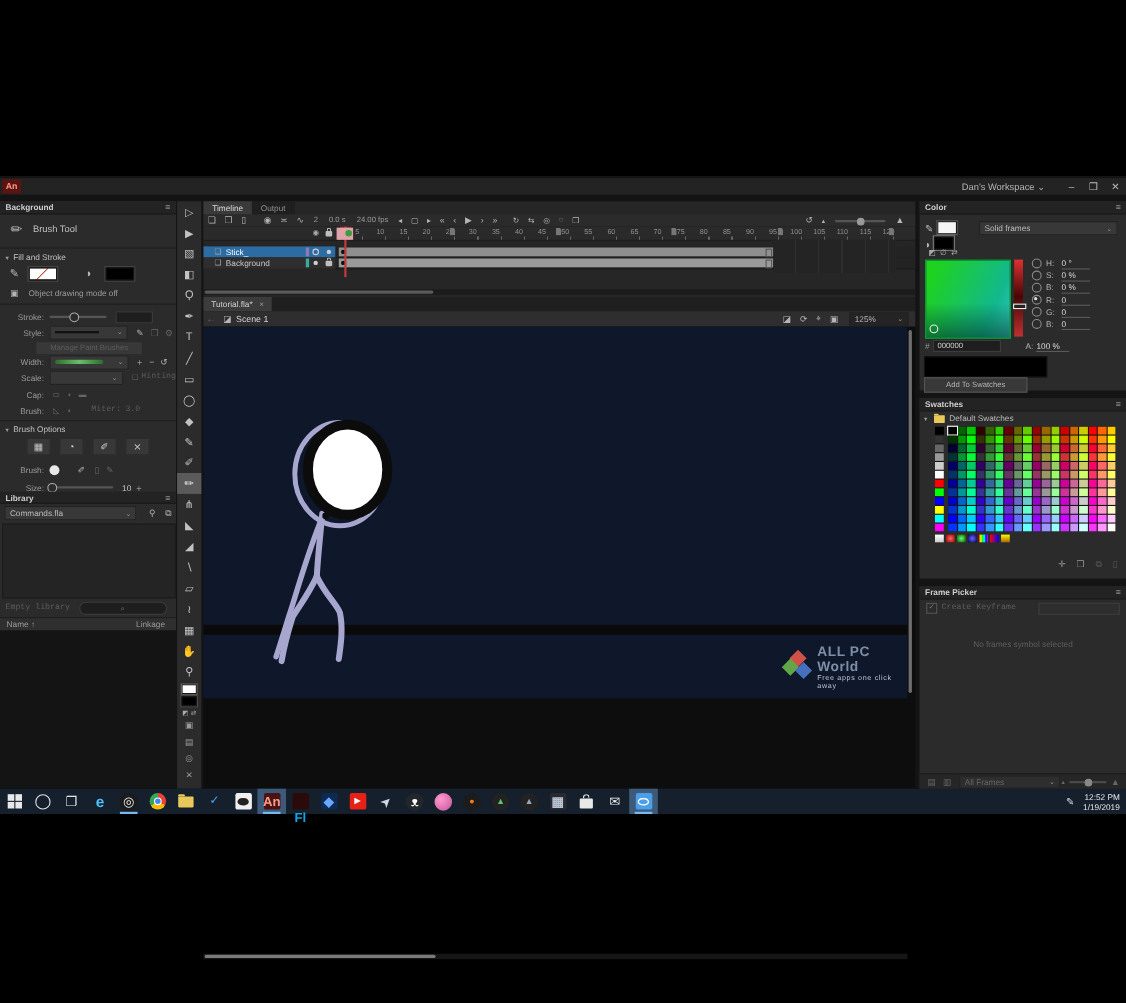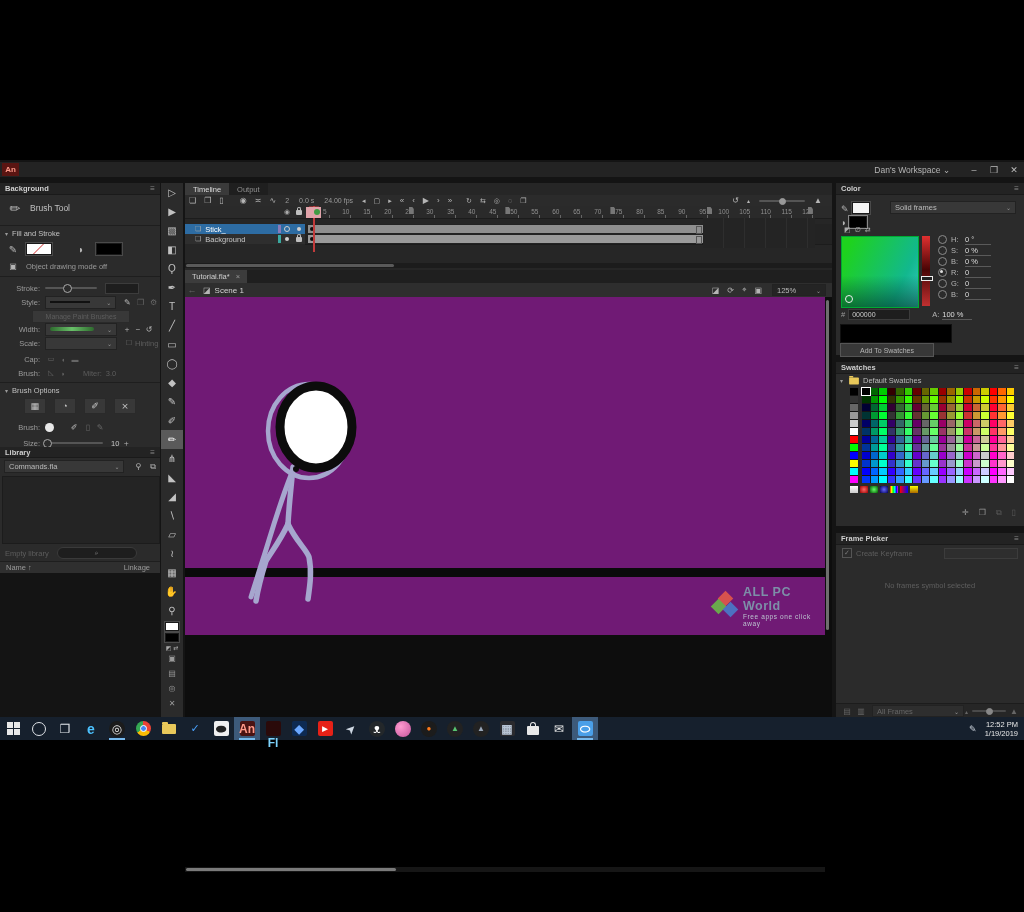--- a/index.html
+++ b/index.html
@@ -17,21 +17,21 @@
   #workspace{color:#b5b5b5;font-size:8.5px;margin-right:14px;}
   .wbtn{width:20px;text-align:center;font-size:9px;color:#bbb;}
   
   .panel{position:absolute;background:#2b2b2b;}
   .phead{height:11px;background:#232323;display:flex;align-items:center;padding:0 5px;border-bottom:1px solid #1a1a1a;}
   .phead .t{font-size:7.5px;color:#cfcfcf;font-weight:bold;}
   .phead .menu{margin-left:auto;color:#8a8a8a;font-size:8px;}
   .prow{position:absolute;left:0;width:100%;display:flex;align-items:center;}
   .lbl{font-size:7.5px;color:#9a9a9a;}
   .rlbl{width:40px;text-align:right;padding-right:5px;font-size:7.5px;color:#9a9a9a;flex:none;}
-  .dim{color:#5d5d5d;}
+  .dim{color:#5d5d5d;font-family:Liberation Mono, monospace;}
   .sechead{font-size:7.5px;color:#c0c0c0;padding-left:6px;}
   .caret{color:#9a9a9a;font-size:6px;margin-right:4px;}
   .chip{border:1px solid #191919;box-shadow:0 0 0 1px #4a4a4a;}
   .track{height:2px;background:#555;border-radius:1px;position:relative;}
   .knob{position:absolute;top:-3px;width:7px;height:7px;border:1px solid #aaa;border-radius:50%;background:#2b2b2b;}
   .valbox{background:#1e1e1e;border:1px solid #3c3c3c;height:9px;font-size:7px;color:#9a9a9a;display:flex;align-items:center;padding:0 3px;}
   .selbox{background:#383838;border:1px solid #222;height:11px;display:flex;align-items:center;font-size:7.5px;color:#bbb;padding:0 4px;}
   .selbox .dn{margin-left:auto;color:#999;font-size:6px;}
   .btnflat{background:#383838;border:1px solid #2a2a2a;color:#5d5d5d;font-size:7px;display:flex;align-items:center;justify-content:center;}
   .ic{color:#b5b5b5;font-size:9px;text-align:center;}
@@ -74,21 +74,21 @@
   #fpreview{position:absolute;left:121px;top:24px;width:15px;height:11px;background:#e0a3aa;}
   #fpreview i{position:absolute;right:1px;top:2px;width:6px;height:6px;border-radius:50%;background:#3f9c43;}
   .hscroll{position:absolute;height:5px;background:#1c1c1c;}
   .hthumb{position:absolute;top:1px;height:3px;background:#5a5a5a;border-radius:2px;}
   
   #editbar{position:absolute;left:185px;top:110px;width:647px;height:27px;background:#1f1f1f;}
   #doctab{position:absolute;left:0;top:0;height:13px;background:#3c3c3c;display:flex;align-items:center;padding:0 7px;font-size:7.5px;color:#d0d0d0;}
   #scenebar{position:absolute;left:0;top:13px;width:100%;height:14px;background:#2e2e2e;display:flex;align-items:center;}
   #scenebar .ic{font-size:8px;margin:0 4px;}
   #canvaswrap{position:absolute;left:185px;top:137px;width:647px;height:420px;background:#0d0d0d;}
-  #stage{position:absolute;left:0;top:0;width:640px;height:338px;background:#701a75;}
+  #stage{position:absolute;left:0;top:0;width:640px;height:338px;background:#0f172a;}
   #vscroll{position:absolute;left:641px;top:3px;width:3px;height:330px;background:#6e6e6e;border-radius:2px;}
   #watermark{position:absolute;left:528px;top:288px;display:flex;align-items:center;}
   #wmlogo{position:relative;width:26px;height:26px;flex:none;}
   #wmlogo span{position:absolute;width:11px;height:11px;transform:rotate(45deg);opacity:.92;}
   #wmtext{margin-left:4px;}
   #wmtitle{font-size:12.5px;font-weight:bold;color:#7d8fa8;letter-spacing:.5px;}
   #wmsub{font-size:6.5px;color:#bcc4d0;letter-spacing:.6px;}
   
   .rp{left:836px;width:188px;}
   .crow{height:11px;display:flex;align-items:center;}
@@ -885,21 +885,21 @@
             <div class="g" style="color: rgb(34, 34, 34);">⬬</div>
           </div>
         </div>
         <div class="tbi act run">
           <div class="sq" style="background: rgb(74, 19, 19);">
             <div class="g" style="color: rgb(255, 154, 138);">An</div>
           </div>
         </div>
         <div class="tbi">
           <div class="sq" style="background: rgb(42, 10, 10);">
-            <div class="g" style="color: #7dd3fc; margin-top: 29px;">Fl</div>
+            <div class="g" style="color: #0ea5e9; margin-top: 29px;">Fl</div>
           </div>
         </div>
         <div class="tbi">
           <div class="sq" style="background: rgb(13, 42, 82);">
             <div class="g" style="color: rgb(106, 167, 255);">◆</div>
           </div>
         </div>
         <div class="tbi">
           <div class="sq" style="background: rgb(230, 33, 23);">
             <div class="g" style="color: rgb(255, 255, 255); font-size: 7px;">▶</div>

